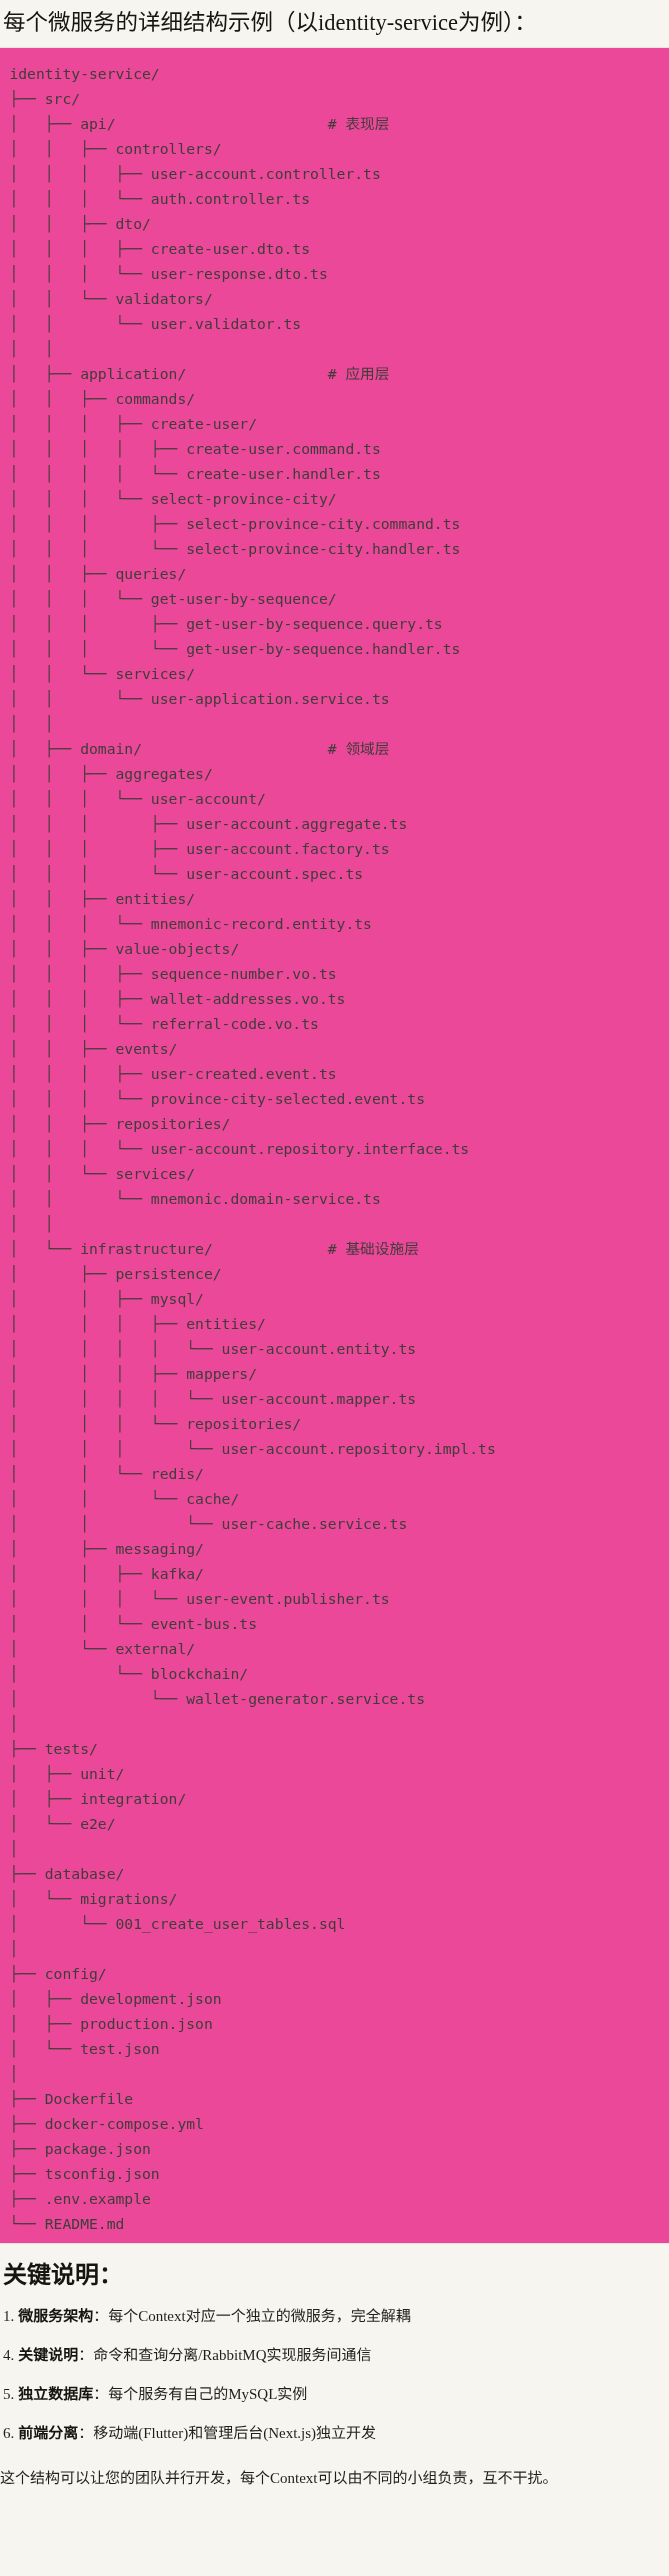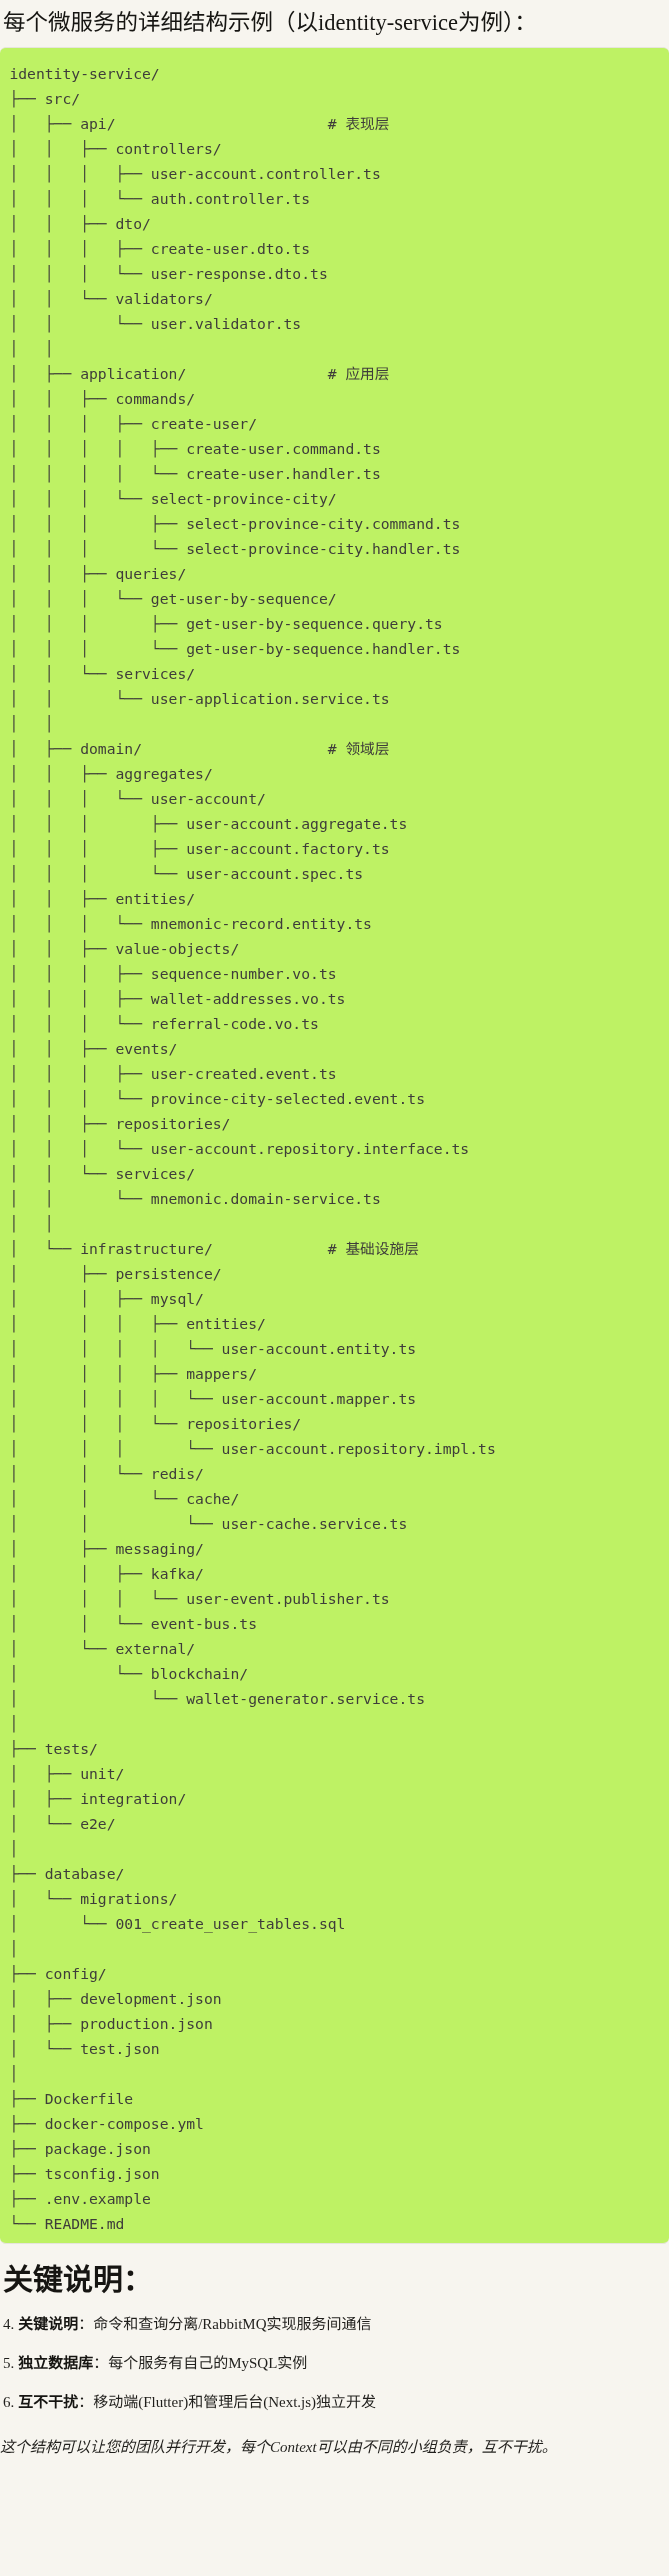--- a/index.html
+++ b/index.html
@@ -20,41 +20,40 @@
     margin: 0;
     padding: 8.1px 3.1px 0 3.1px;
     font-size: 22.5px;
     line-height: 1.3;
     font-weight: 400;
     color: #161512;
     letter-spacing: 0;
   }
   .code-block {
     margin-top: 10px;
-    background: #bef264;
+    background: #ec4899;
     border-top: 0.6px solid #e7e4dd;
     border-bottom: 0.6px solid #e7e4dd;
     padding: 13px 10px 6.9px 9.4px;
     overflow: hidden;
-    border-radius: 6px;
   }
   .code-block pre {
     margin: 0;
     font-family: "DejaVu Sans Mono", "Liberation Mono", monospace;
     font-size: 14.7px;
     line-height: 25px;
     color: #3e3d3a;
     white-space: pre;
   }
   .notes {
     padding: 0 3.1px;
   }
   h2.notes-heading {
     margin: 15.6px 0 0 0;
-    font-size: 30px;
+    font-size: 24px;
     line-height: 1.3;
     font-weight: 700;
     color: #161512;
   }
   .note-list {
     margin-top: 15px;
   }
   .note-item {
     font-size: 15px;
     line-height: 20px;
@@ -67,21 +66,20 @@
   }
   .note-item strong {
     font-weight: 700;
     color: #161512;
   }
   .summary {
     margin: 25px 0 0 -3.1px;
     font-size: 15px;
     line-height: 20px;
     color: #201f1c;
-    font-style: italic;
   }
 </style>
 </head>
 <body>
 
 <div class="page">
 
   <h1 class="page-title">每个微服务的详细结构示例（以identity-service为例）：</h1>
 
   <div class="code-block">
@@ -172,27 +170,30 @@
 ├── tsconfig.json
 ├── .env.example
 └── README.md</pre>
   </div>
 
   <div class="notes">
     <h2 class="notes-heading">关键说明：</h2>
 
     <div class="note-list">
       <div class="note-item">
+        <span class="num">1.</span><strong>微服务架构</strong><span>：每个Context对应一个独立的微服务，完全解耦</span>
+      </div>
+      <div class="note-item">
         <span class="num">4.</span><strong>关键说明</strong><span>：命令和查询分离/RabbitMQ实现服务间通信</span>
       </div>
       <div class="note-item">
         <span class="num">5.</span><strong>独立数据库</strong><span>：每个服务有自己的MySQL实例</span>
       </div>
       <div class="note-item">
-        <span class="num">6.</span><strong>互不干扰</strong><span>：移动端(Flutter)和管理后台(Next.js)独立开发</span>
+        <span class="num">6.</span><strong>前端分离</strong><span>：移动端(Flutter)和管理后台(Next.js)独立开发</span>
       </div>
     </div>
 
     <p class="summary">这个结构可以让您的团队并行开发，每个Context可以由不同的小组负责，互不干扰。</p>
   </div>
 
 </div>
 
 
 </body></html>

